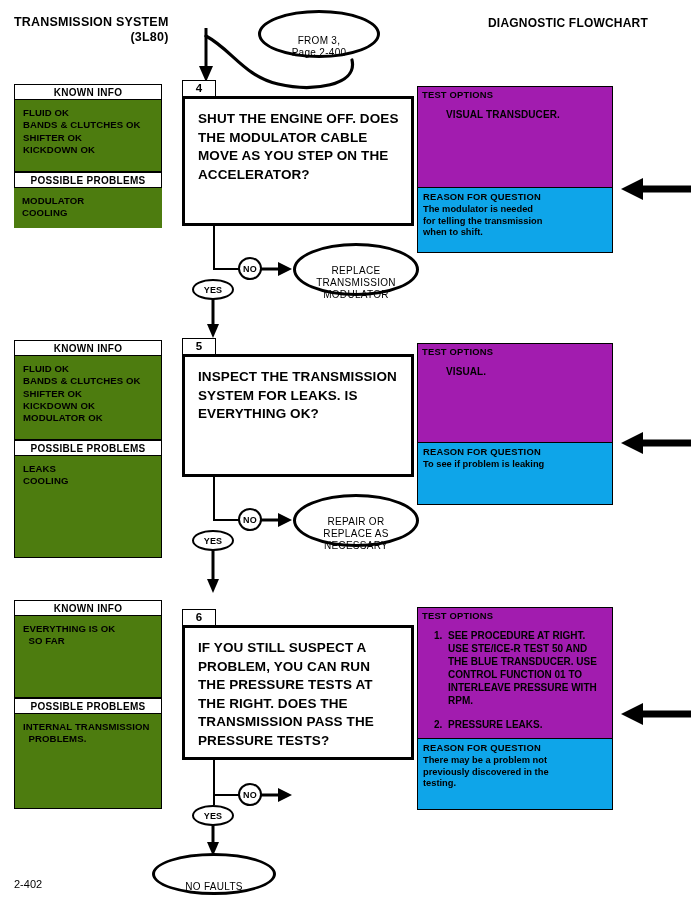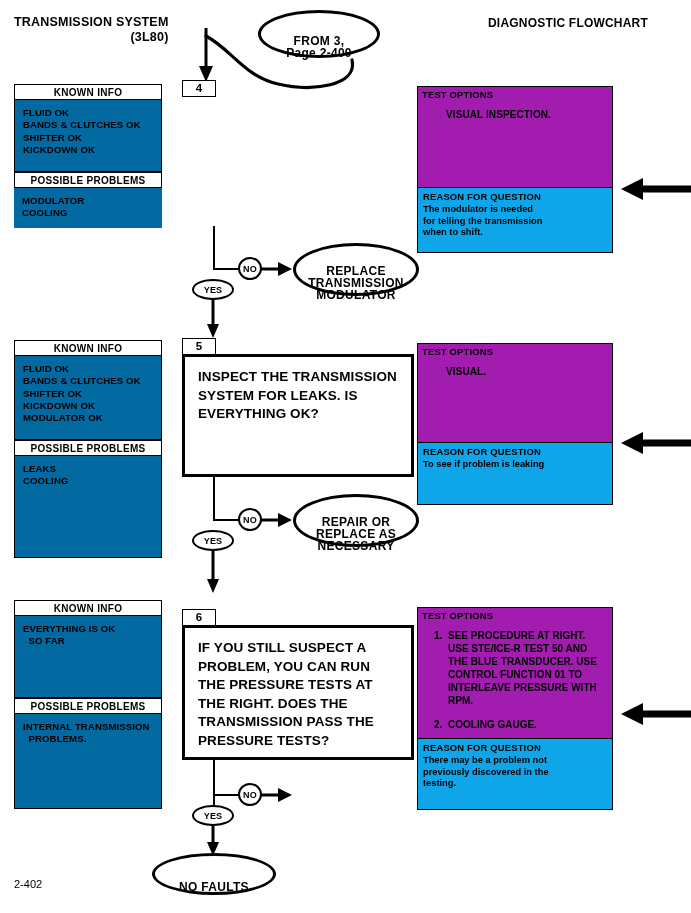--- a/index.html
+++ b/index.html
@@ -29,21 +29,21 @@
 
   
   .ki-head{
     border:1.5px solid #000;
     font-size:10px;font-weight:bold;text-align:center;letter-spacing:.3px;
     line-height:16px;height:16px;background:#fff;
     box-sizing:border-box;
   }
   .ki-body{
     border:1.5px solid #000;border-top:none;
-    box-sizing:border-box;background:#0369a1;
+    box-sizing:border-box;background:#4d7c0f;
     padding:7px 0 0 8px;
   }
   .ki-body.no-frame{border:none;padding:7px 0 0 8px;}
   .ki-line{font-size:9.6px;font-weight:bold;line-height:12.3px;letter-spacing:.1px;white-space:pre;}
 
   
   .qbox{
     border:3px solid #000;
     box-sizing:border-box;background:#fff;
   }
@@ -87,21 +87,21 @@
   .vline{background:#000;width:2px;}
   .hline{background:#000;height:2px;}
 
   
   .ell{
     border:3px solid #000;border-radius:50%;
     box-sizing:border-box;background:#fff;
     display:flex;align-items:center;justify-content:center;text-align:center;
   }
   .ell span{
-    font-size:12px;font-weight:bold;line-height:12px;letter-spacing:.3px;margin-top:26px;
+    font-size:10px;font-weight:normal;line-height:12px;letter-spacing:.3px;margin-top:26px;
   }
 
   
   .tag{
     border:2px solid #000;background:#fff;box-sizing:border-box;
     display:flex;align-items:center;justify-content:center;
   }
   .tag span{font-size:9px;font-weight:bold;letter-spacing:.2px;}
   .tag.oval{border-radius:50%;justify-content:center;}
 
@@ -144,24 +144,27 @@
     </div>
     <div class="ki-head">POSSIBLE PROBLEMS</div>
     <div class="ki-body no-frame" style="height:40px;">
       <div class="ki-line">MODULATOR</div>
       <div class="ki-line">COOLING</div>
     </div>
   </div>
 
   <div class="abs stepnum" style="left:182px;top:80px;">4</div>
 
+  <div class="abs qbox" style="left:182px;top:96px;width:232px;height:130px;">
+    <div class="qtext">SHUT THE ENGINE OFF. DOES THE MODULATOR CABLE MOVE AS YOU STEP ON THE ACCELERATOR?</div>
+  </div>
 
   <div class="abs tobox" style="left:417px;top:86px;width:196px;height:101px;">
     <div class="to-head">TEST OPTIONS</div>
-    <div class="to-body">VISUAL INSPECTION.</div>
+    <div class="to-body">VISUAL TRANSDUCER.</div>
   </div>
 
   <div class="abs rfbox" style="left:417px;top:187px;width:196px;height:66px;">
     <div class="rf-head">REASON FOR QUESTION</div>
     <div class="rf-body" style="width:120px;">The modulator is needed for telling the transmission when to shift.</div>
   </div>
 
   <svg class="abs" style="left:613px;top:178px;" width="78" height="22">
     <line x1="78" y1="11" x2="24" y2="11" stroke="#000" stroke-width="7"></line>
     <polygon points="8,11 30,0 30,22" fill="#000"></polygon>
@@ -270,21 +273,21 @@
   <div class="abs tobox" style="left:417px;top:607px;width:196px;height:131px;">
     <div class="to-head">TEST OPTIONS</div>
     <div style="padding:8px 6px 0 16px;">
       <div class="to-num">
         <span class="n">1.</span>
         <span>SEE PROCEDURE AT RIGHT. USE STE/ICE-R TEST 50 AND THE BLUE TRANSDUCER.  USE CONTROL FUNCTION 01 TO INTERLEAVE PRESSURE WITH RPM.</span>
       </div>
       <div class="to-gap"></div>
       <div class="to-num">
         <span class="n">2.</span>
-        <span>COOLING GAUGE.</span>
+        <span>PRESSURE LEAKS.</span>
       </div>
     </div>
   </div>
   <div class="abs rfbox" style="left:417px;top:738px;width:196px;height:72px;">
     <div class="rf-head">REASON FOR QUESTION</div>
     <div class="rf-body" style="width:130px;">There may be a problem not previously discovered in the testing.</div>
   </div>
   <svg class="abs" style="left:613px;top:703px;" width="78" height="22">
     <line x1="78" y1="11" x2="24" y2="11" stroke="#000" stroke-width="7"></line>
     <polygon points="8,11 30,0 30,22" fill="#000"></polygon>

